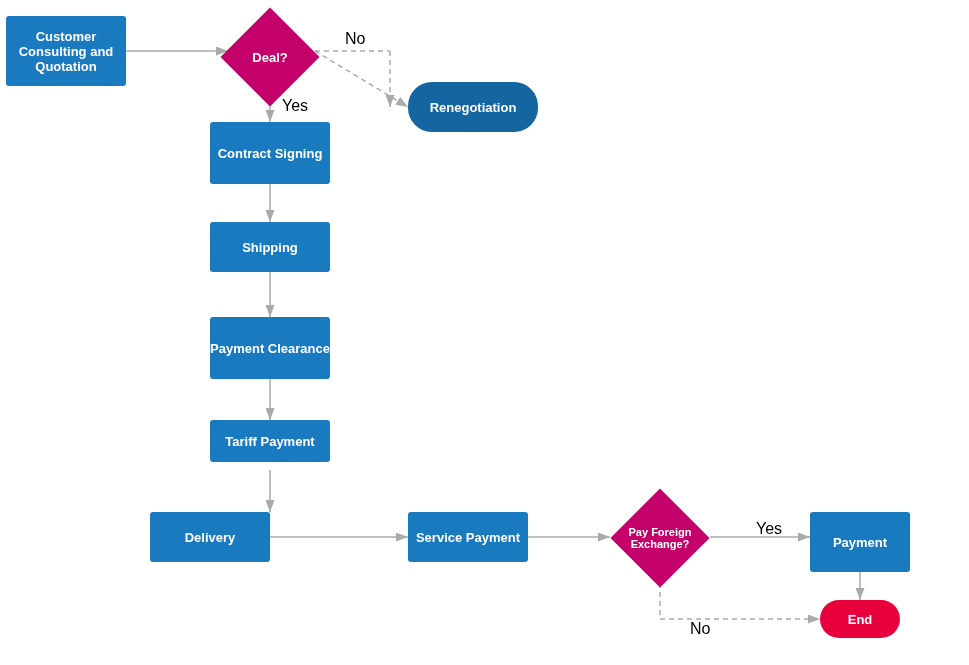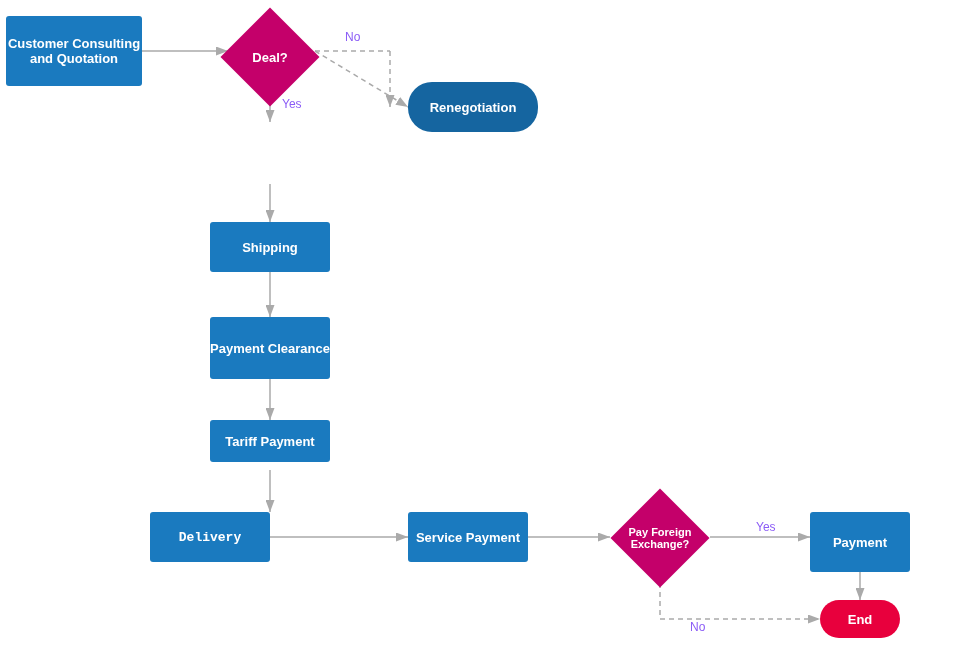--- a/index.html
+++ b/index.html
@@ -68,22 +68,22 @@
     svg.arrows {
       position: absolute;
       top: 0;
       left: 0;
       width: 969px;
       height: 665px;
       pointer-events: none;
     }
     .label-text {
       position: absolute;
-      font-size: 12px;
-      color: #8b5cf6;
+      font-size: 16px;
+      color: #000000;
     }
   </style>
 </head>
 <body>
 
 <div id="flowchart">
 
   <svg class="arrows">
 
     <defs>
@@ -117,47 +117,50 @@
 
     <line x1="660" y1="583" x2="660" y2="619" stroke="#aaa" stroke-width="1.5" stroke-dasharray="5,4"></line>
     <line x1="660" y1="619" x2="820" y2="619" stroke="#aaa" stroke-width="1.5" stroke-dasharray="5,4" marker-end="url(#arrowhead)"></line>
 
     <line x1="860" y1="562" x2="860" y2="600" stroke="#aaa" stroke-width="1.5" marker-end="url(#arrowhead)"></line>
 
     <line x1="315" y1="51" x2="390" y2="51" stroke="#aaa" stroke-width="1.5" stroke-dasharray="5,4"></line>
     <line x1="390" y1="51" x2="390" y2="107" stroke="#aaa" stroke-width="1.5" stroke-dasharray="5,4" marker-end="url(#arrowhead)"></line>
   </svg>
 
-  <div class="node rect-blue" style="left:6px;top:16px;width:136px;height:70px;">
+  <div class="node rect-blue" style="left:6px;top:16px;width:120px;height:70px;">
     <span>Customer Consulting and Quotation</span>
   </div>
 
   <div class="node diamond" style="left:225px;top:12px;width:90px;height:90px;">
     <div class="diamond-inner"></div>
     <span class="diamond-text">Deal?</span>
   </div>
 
   <div class="node rect-dark-blue" style="left:408px;top:82px;width:130px;height:50px;border-radius:24px;">
     <span>Renegotiation</span>
   </div>
 
+  <div class="node rect-blue" style="left:210px;top:122px;width:120px;height:62px;">
+    <span>Contract Signing</span>
+  </div>
 
   <div class="node rect-blue" style="left:210px;top:222px;width:120px;height:50px;">
     <span>Shipping</span>
   </div>
 
   <div class="node rect-blue" style="left:210px;top:317px;width:120px;height:62px;">
     <span>Payment Clearance</span>
   </div>
 
   <div class="node rect-blue" style="left:210px;top:420px;width:120px;height:42px;">
     <span>Tariff Payment</span>
   </div>
 
-  <div class="node rect-blue" style="left:150px;top:512px;width:120px;height:50px;font-family:Liberation Mono, monospace;">
+  <div class="node rect-blue" style="left:150px;top:512px;width:120px;height:50px;">
     <span>Delivery</span>
   </div>
 
   <div class="node rect-blue" style="left:408px;top:512px;width:120px;height:50px;">
     <span>Service Payment</span>
   </div>
 
   <div class="node diamond" style="left:614px;top:492px;width:92px;height:92px;">
     <div class="diamond-inner"></div>
     <span class="diamond-text" style="font-size:11px;">Pay Foreign Exchange?</span>

